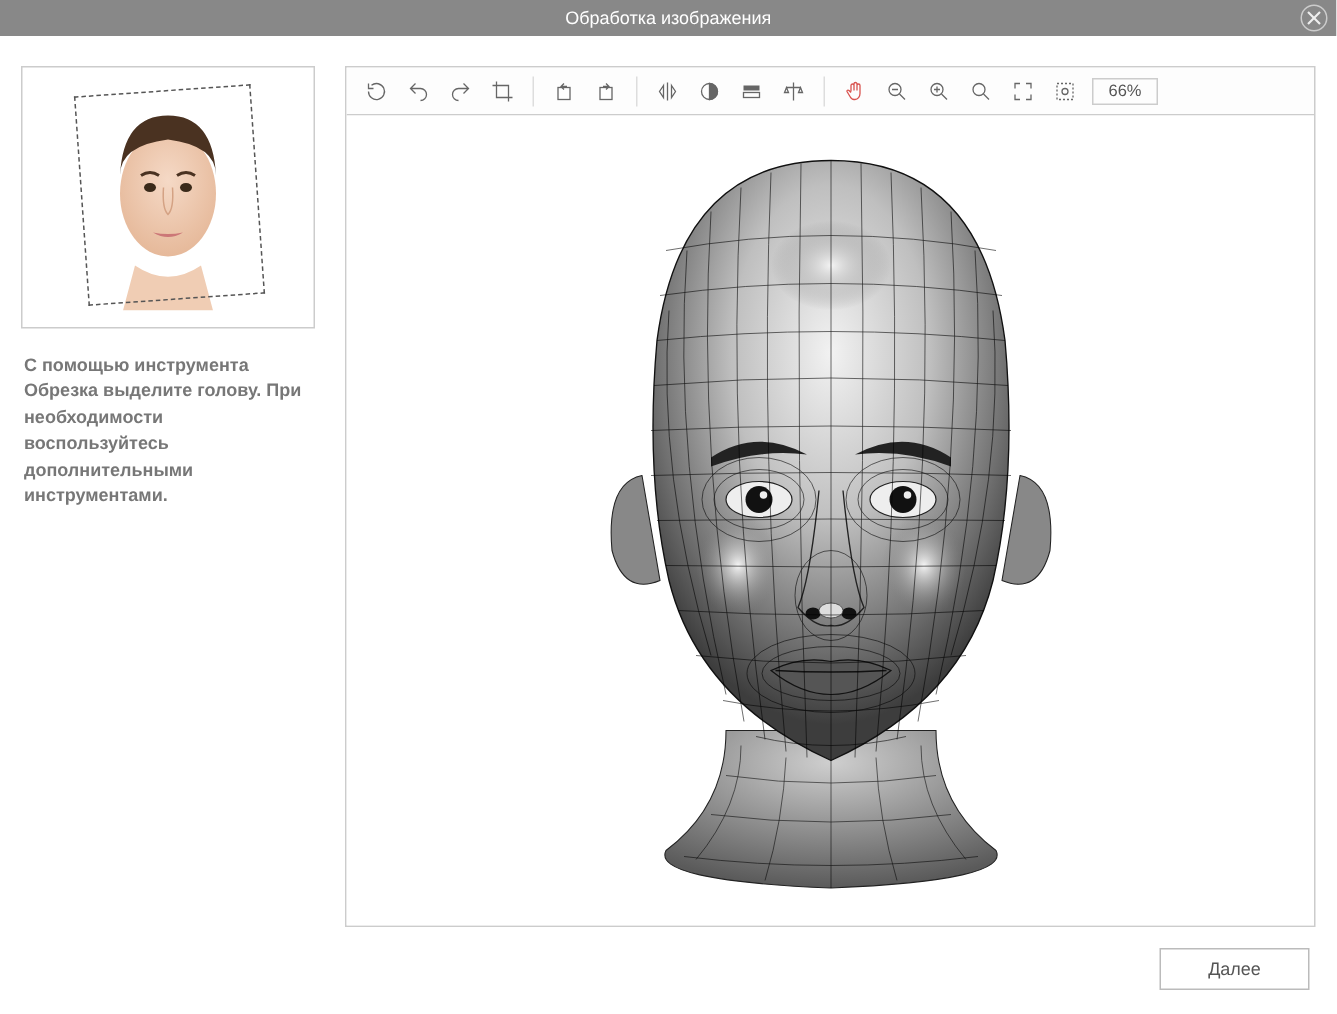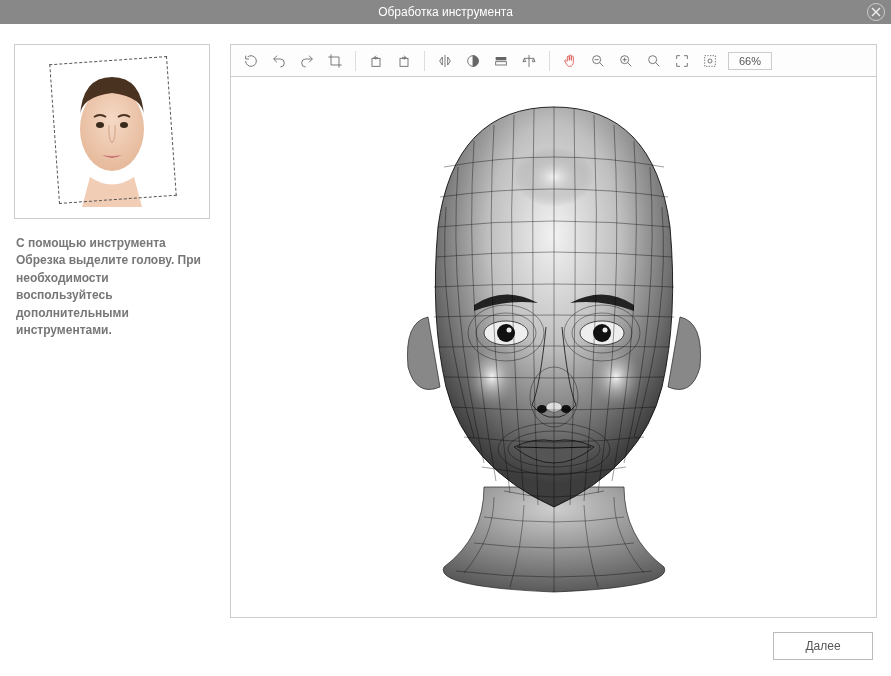--- a/index.html
+++ b/index.html
@@ -159,21 +159,21 @@
     cursor: pointer;
     display:flex;
     align-items:center;
     justify-content:center;
   }
 </style>
 </head>
 <body>
 
 <div class="titlebar">
-  <span>Обработка инструмента</span>
+  <span>Обработка изображения</span>
   <div class="close-btn">
     <svg viewBox="0 0 10 10" width="10" height="10">
         <line x1="1" y1="1" x2="9" y2="9" stroke="#eee" stroke-width="1.4"></line>
         <line x1="9" y1="1" x2="1" y2="9" stroke="#eee" stroke-width="1.4"></line>
       </svg>
   </div>
 </div>
 
 <div class="body">
   <div class="sidebar">

